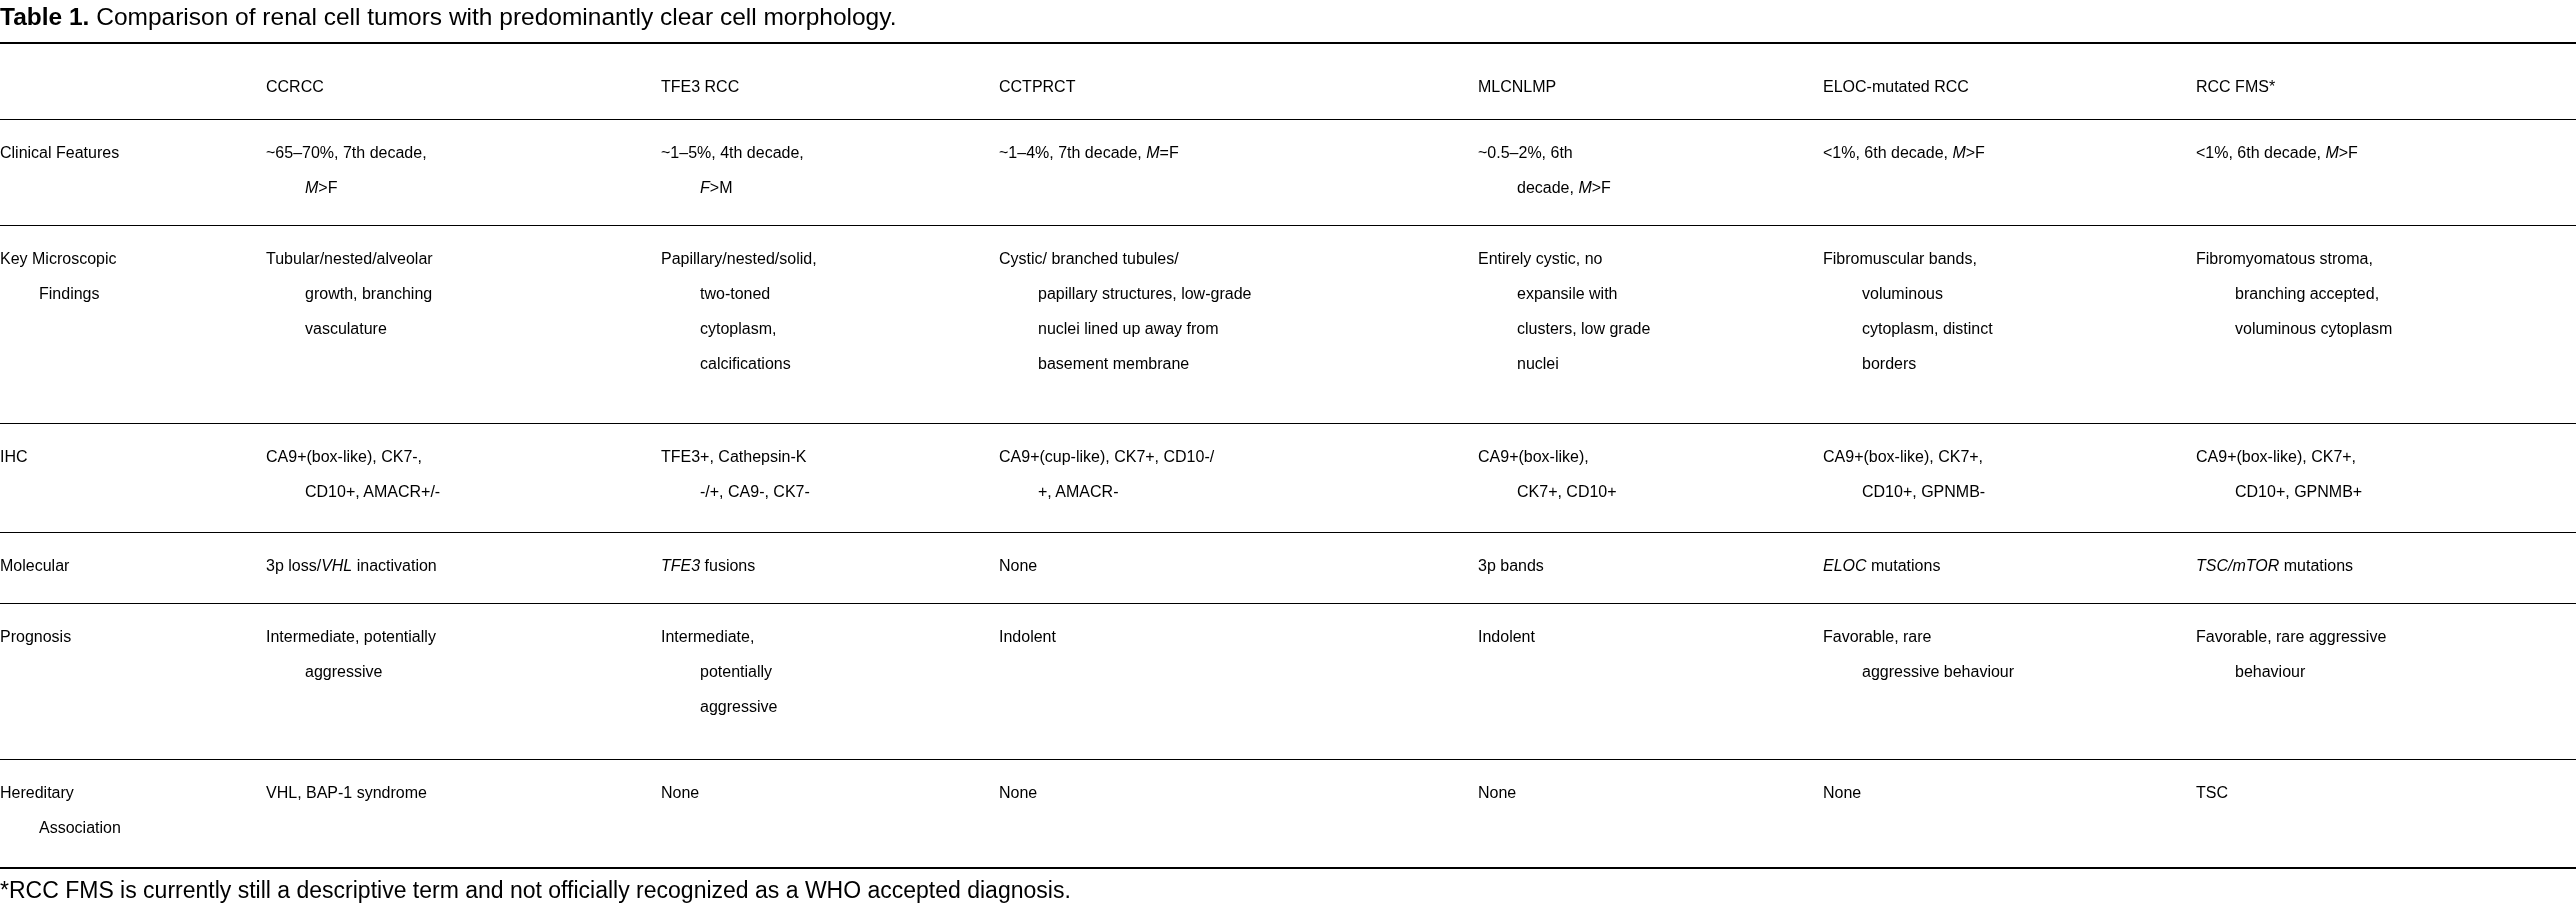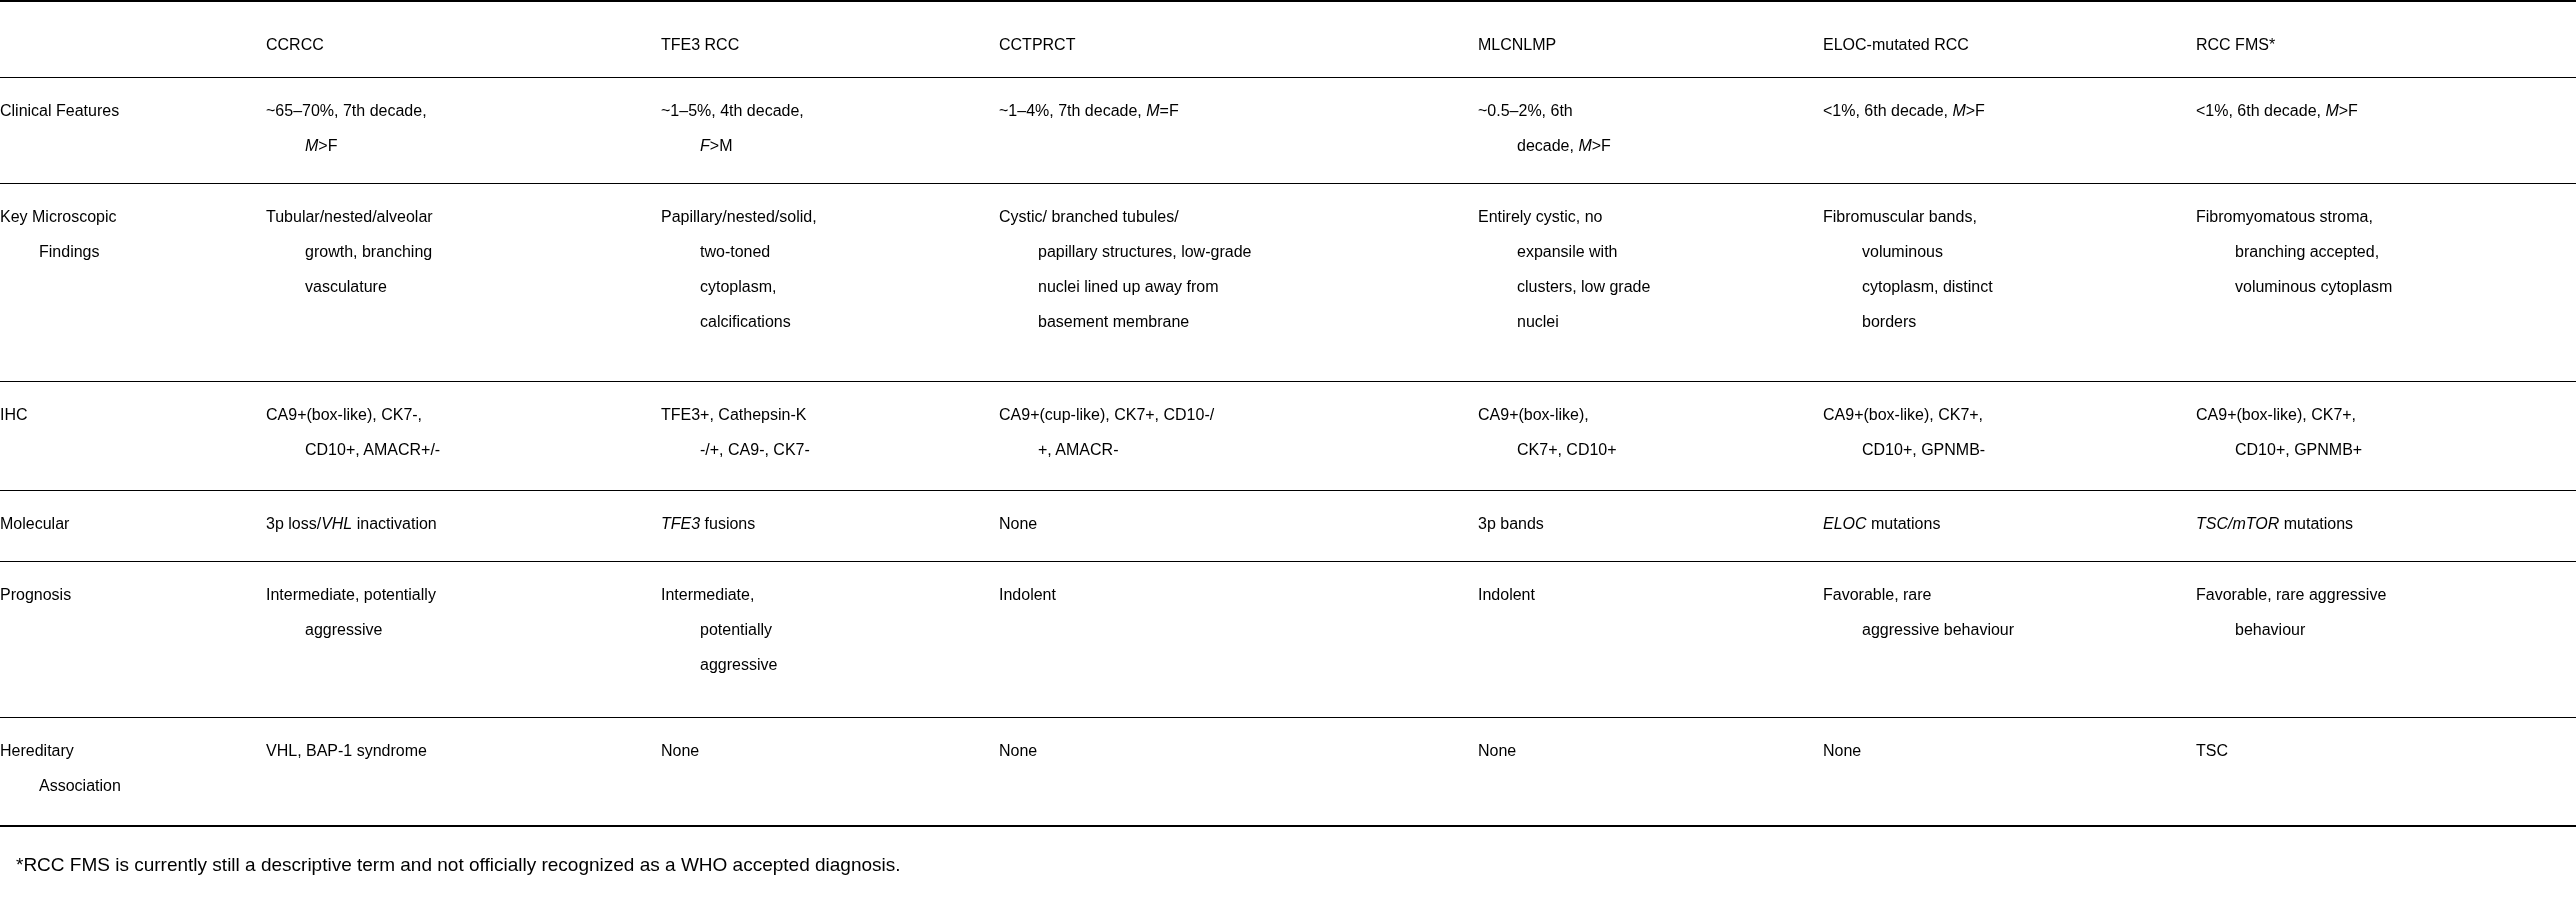--- a/index.html
+++ b/index.html
@@ -57,32 +57,35 @@
   .it { font-style: italic; }
   .r-header     { height: 76px; }
   .r-clinical   { height: 106px; }
   .r-micro      { height: 198px; }
   .r-ihc        { height: 109px; }
   .r-molecular  { height: 71px; }
   .r-prognosis  { height: 156px; }
   .r-hereditary { height: 109px; }
   .footnote {
     height: 47px;
-    font-size: 19px;
+    font-size: 23px;
     line-height: 26.4px;
-    padding-top: 25px;
+    padding-top: 8px;
     box-sizing: border-box;
-    margin-left: 16px;
   }
 </style>
 </head>
 <body>
 
 <div class="page">
 
+  <div class="title">
+    <span class="t-label">Table 1.</span>
+    <span class="t-caption">Comparison of renal cell tumors with predominantly clear cell morphology.</span>
+  </div>
 
   <table class="cmp">
     <colgroup>
       <col style="width:266px">
       <col style="width:395px">
       <col style="width:338px">
       <col style="width:479px">
       <col style="width:345px">
       <col style="width:373px">
       <col style="width:381px">

